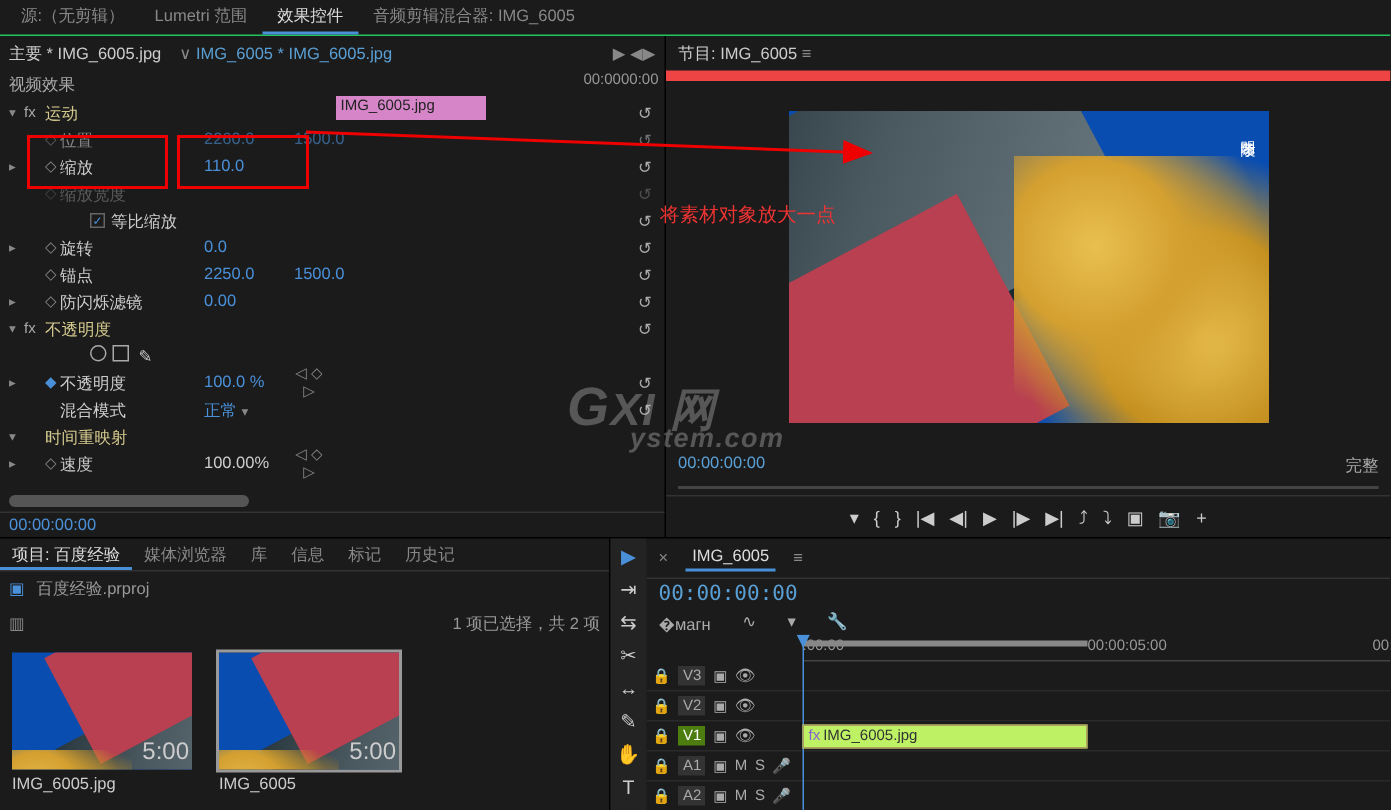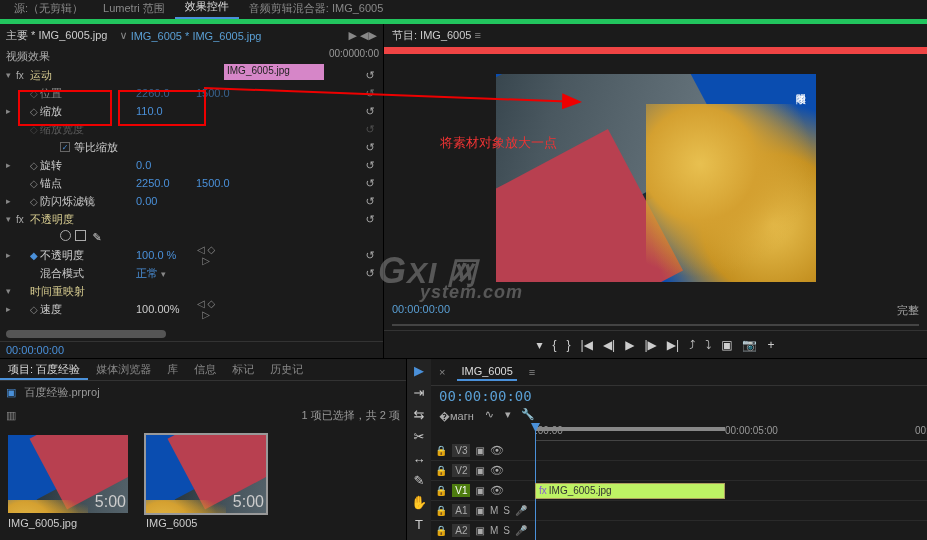--- a/index.html
+++ b/index.html
@@ -1,21 +1,21 @@
 <!DOCTYPE html>
 <html><head>
 <meta charset="utf-8">
 <style>
 *{margin:0;padding:0;box-sizing:border-box;font-family:"Microsoft YaHei",sans-serif;-webkit-font-smoothing:antialiased}
 body{background:#1b1b1b;color:#ccc;font-size:11px;width:927px;height:540px;overflow:hidden;position:relative}
-.top-tabs{display:flex;align-items:flex-end;height:24px;padding:0 4px;border-bottom:5px solid #22c55e}
+.top-tabs{display:flex;align-items:flex-start;height:24px;padding:0 4px;border-bottom:1px solid #22c55e}
 .top-tabs .tab{padding:3px 10px;color:#888;cursor:pointer}
 .top-tabs .tab.active{color:#ddd;border-bottom:2px solid #4a90d9}
 .main-row{display:flex;height:334px}
-.effects-panel{width:384px;border-right:1px solid #000;display:flex;flex-direction:column;position:relative}
+.effects-panel{width:444px;border-right:1px solid #000;display:flex;flex-direction:column;position:relative}
 .effects-header{display:flex;align-items:center;padding:4px 6px;font-size:11px;color:#aaa}
 .effects-header .sub{color:#ccc;margin-right:12px}
 .effects-header .sub.link{color:#5a9fd4;cursor:pointer}
 .effects-header .arrows{margin-left:auto;color:#888}
 .section-label{padding:2px 6px;color:#aaa}
 .prop-rows{flex:1;overflow:hidden}
 .prop-row{display:flex;align-items:center;height:18px;padding:0 6px;position:relative}
 .prop-row .tw{width:10px;color:#888;font-size:9px}
 .prop-row .fx{width:14px;color:#aaa;font-size:10px}
 .prop-row .sw{width:10px;color:#888;font-size:10px}
@@ -65,21 +65,21 @@
 .bin-thumb.sel{outline:2px solid #999}
 .bin-label{margin-top:4px;color:#ccc;font-size:11px}
 .tools-col{width:24px;background:#232323;display:flex;flex-direction:column;align-items:center;padding-top:4px;gap:7px}
 .tools-col span{color:#ccc;font-size:13px;cursor:pointer}
 .tools-col .sel-tool{color:#4a90d9}
 .timeline-panel{flex:1;display:flex;flex-direction:column}
 .tl-header{display:flex;align-items:center;padding:4px 8px;gap:12px;border-bottom:1px solid #333}
 .tl-header .seq-tab{color:#ddd;border-bottom:2px solid #4a90d9;padding:2px 4px}
 .tl-tc-row{display:flex;align-items:center;padding:2px 8px;gap:12px}
 .tl-tc-row .big-tc{color:#5a9fd4;font-size:14px;font-family:monospace}
-.tl-icons{display:flex;gap:11px;padding:2px 8px;color:#aaa;font-size:11px}
+.tl-icons{display:flex;gap:21px;padding:2px 8px;color:#aaa;font-size:11px}
 .tl-ruler{height:16px;position:relative;margin-left:104px;border-bottom:1px solid #444}
 .tl-ruler .tick{position:absolute;top:0;color:#999;font-size:10px}
 .tl-ruler .playhead{position:absolute;top:0;width:1px;height:140px;background:#4a90d9}
 .tl-ruler .playhead::before{content:"";position:absolute;top:-2px;left:-4px;width:9px;height:9px;background:#4a90d9;clip-path:polygon(0 0,100% 0,50% 100%)}
 .tl-ruler .work-area{position:absolute;top:2px;height:4px;background:#888}
 .tracks{flex:1;overflow:hidden}
 .track{display:flex;height:20px;align-items:center;border-bottom:1px solid #2a2a2a}
 .track-head{width:104px;display:flex;align-items:center;gap:5px;padding:0 4px;font-size:10px;color:#aaa}
 .track-head .lock{font-size:10px}
 .track-head .tn{width:18px;text-align:center;padding:1px;background:#333}

